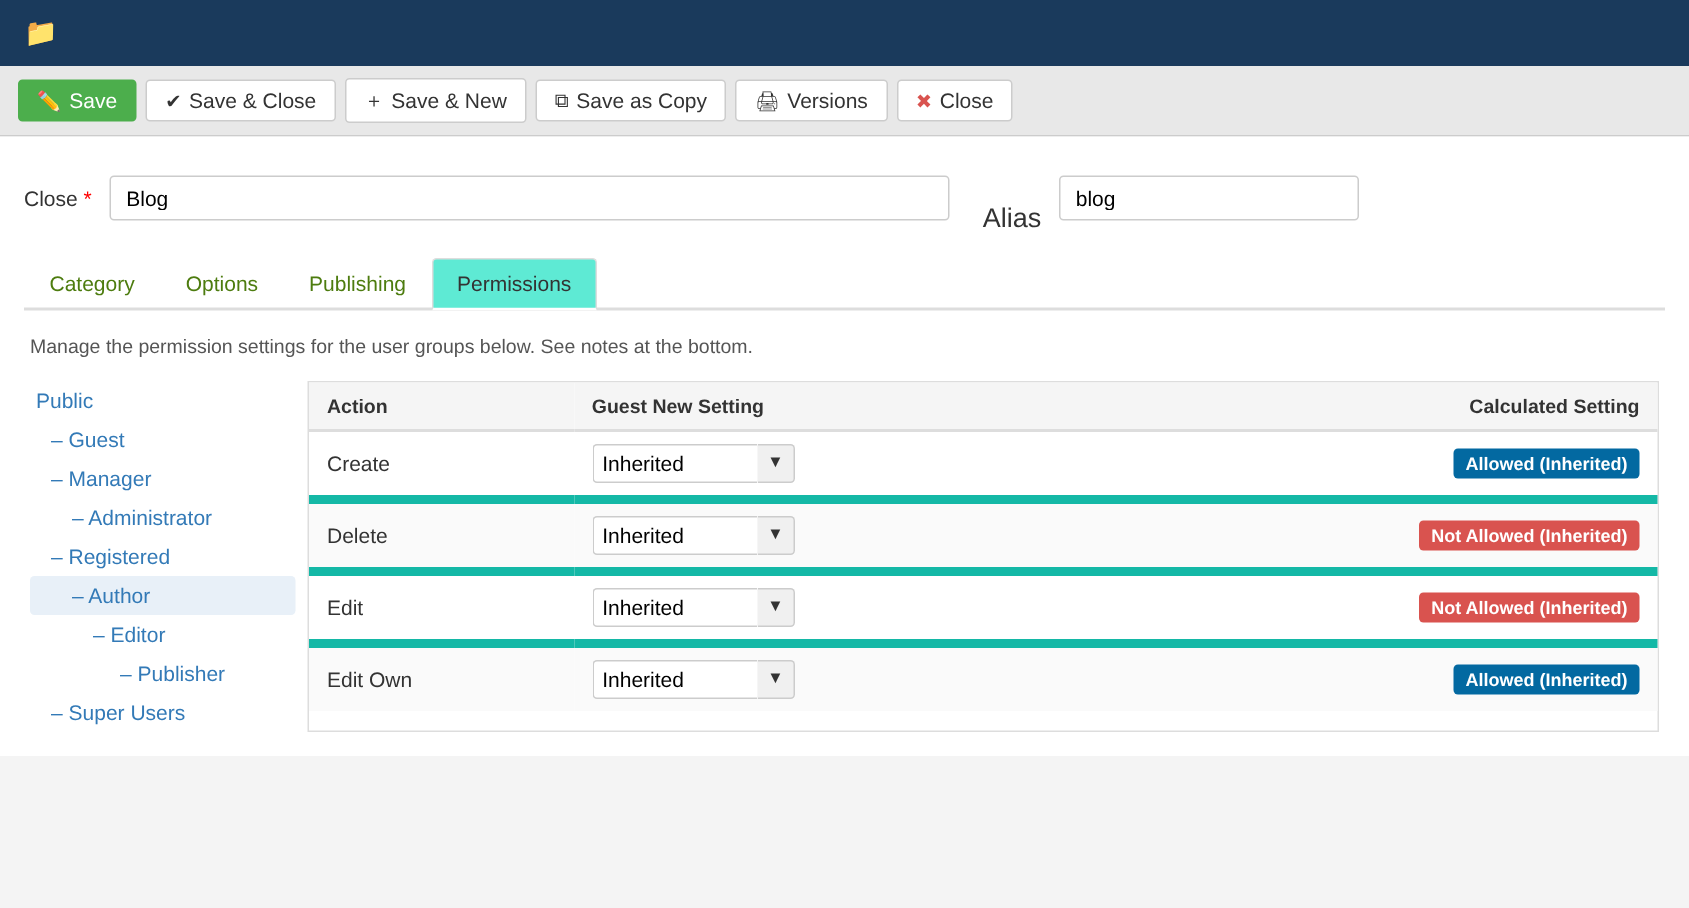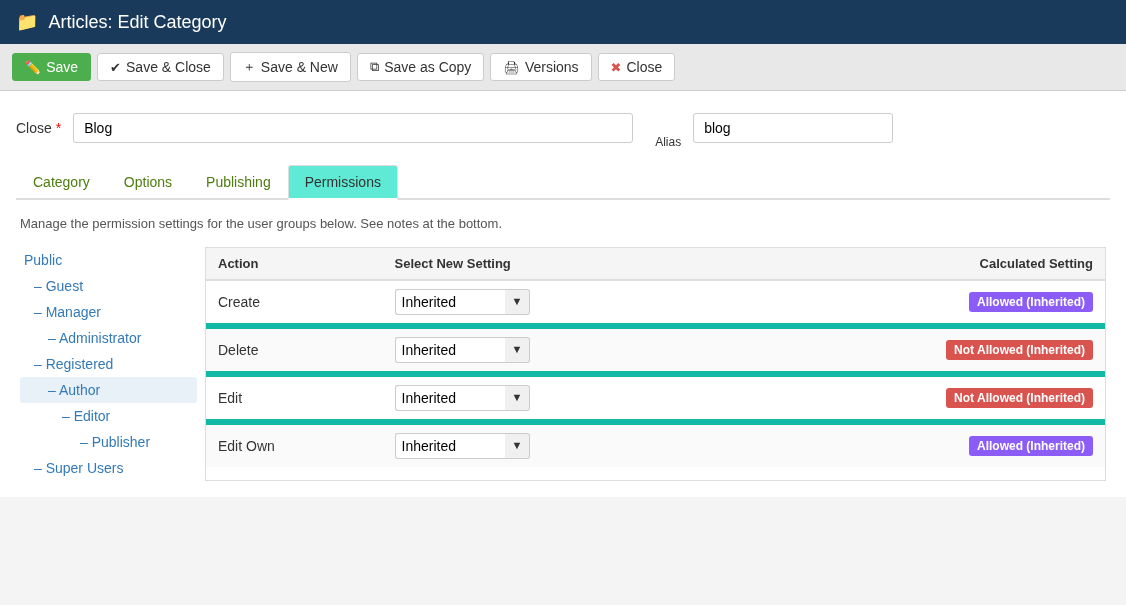--- a/index.html
+++ b/index.html
@@ -63,21 +63,21 @@
     .title-label { font-size: 14px; color: #333; white-space: nowrap; }
     .title-label .required { color: red; }
     .title-input {
       flex: 1;
       max-width: 560px;
       padding: 6px 10px;
       border: 1px solid #ccc;
       border-radius: 3px;
       font-size: 14px;
     }
-    .alias-label { font-size: 12px; color: #333; margin-left: 10px; margin-top: 28px; }
+    .alias-label { font-size: 18px; color: #333; margin-left: 10px; margin-top: 28px; }
     .alias-input {
       width: 200px;
       padding: 6px 10px;
       border: 1px solid #ccc;
       border-radius: 3px;
       font-size: 14px;
     }
 
     
     .tabs {
@@ -189,29 +189,28 @@
     }
 
     .badge {
       display: inline-block;
       padding: 3px 8px;
       border-radius: 3px;
       font-size: 12px;
       font-weight: bold;
       color: white;
     }
-    .badge-allowed { background: #8b5cf6; }
+    .badge-allowed { background: #0369a1; }
     .badge-not-allowed { background: #d9534f; }
   </style>
 </head>
 <body>
 
 <div class="top-header">
   <span class="folder-icon">📁</span>
-  <span class="page-title">Articles: Edit Category</span>
 </div>
 
 <div class="toolbar">
   <button class="toolbar-btn primary">
     <span class="btn-icon">✏️</span>
     <span>Save</span>
   </button>
   <button class="toolbar-btn">
     <span class="btn-icon">✔</span>
     <span>Save &amp; Close</span>
@@ -267,21 +266,21 @@
         <div class="user-group-item" style="padding-left: 42px;">– Editor</div>
         <div class="user-group-item" style="padding-left: 60px;">– Publisher</div>
         <div class="user-group-item" style="padding-left: 14px;">– Super Users</div>
       </div>
 
       <div class="permissions-table-wrap">
         <table class="perm-table">
           <thead>
             <tr>
               <th>Action</th>
-              <th>Select New Setting</th>
+              <th>Guest New Setting</th>
               <th style="text-align:right;">Calculated Setting</th>
             </tr>
           </thead>
           <tbody id="perm-rows">
           <tr>
                 <td>Create</td>
                 <td><div class="setting-select-wrap">
                     <select class="setting-select"><option>Inherited</option></select>
                     <span class="select-arrow">▼</span>
                   </div></td>

